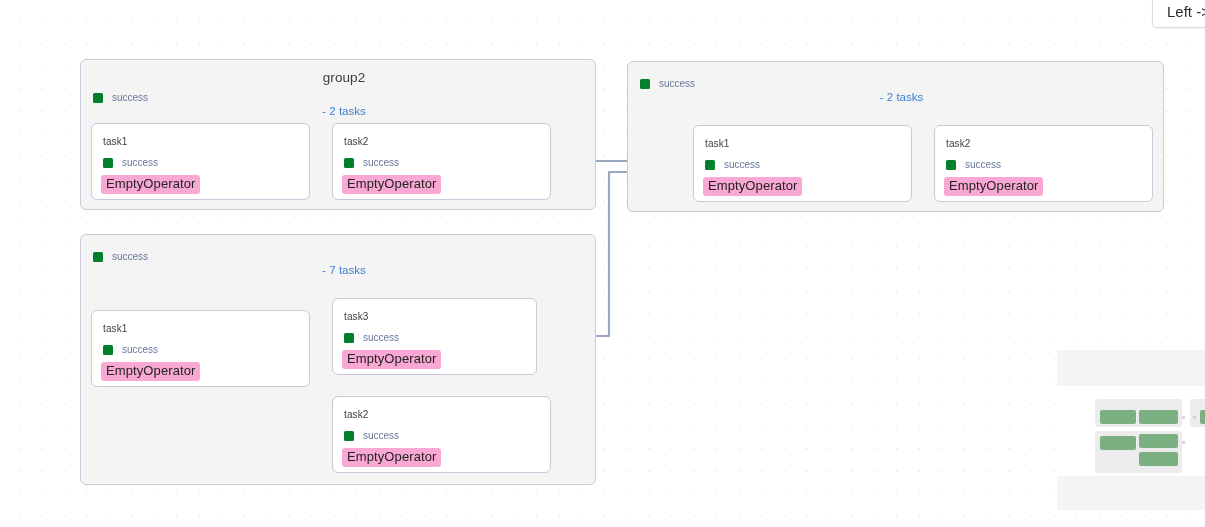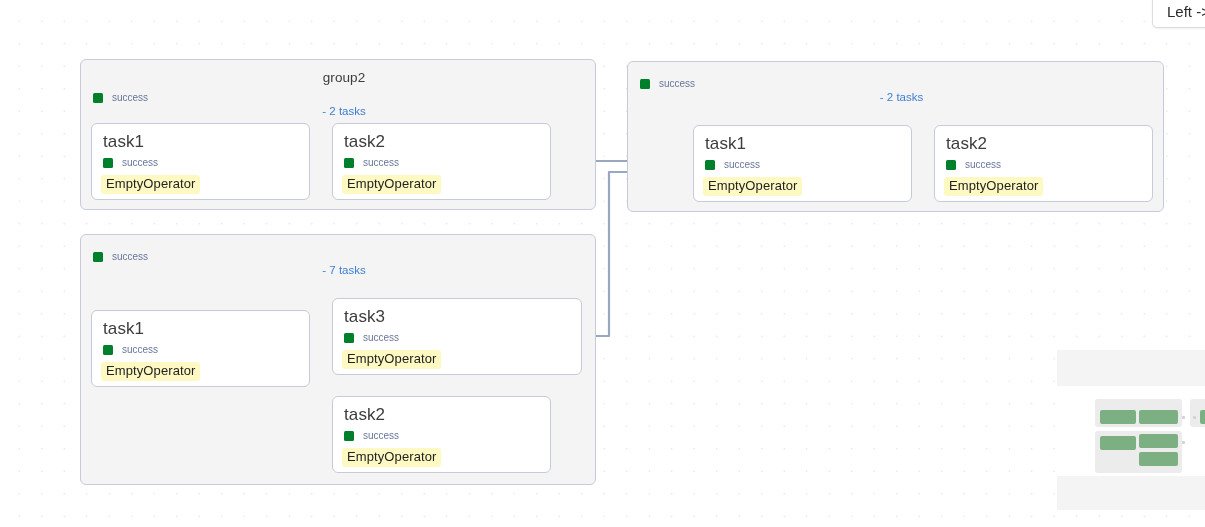--- a/index.html
+++ b/index.html
@@ -87,41 +87,41 @@
   
   .task-node {
     position: absolute;
     background: #ffffff;
     border: 1px solid #c5cbd9;
     border-radius: 6px;
     box-sizing: border-box;
     z-index: 4;
   }
   .task-title {
-    font-size: 17px;
+    font-size: 10px;
     color: #3d3d3d;
     line-height: 16px;
     padding: 10px 0 0 11px;
     letter-spacing: .1px;
   }
   .task-state {
     display: flex;
     align-items: center;
     padding: 6px 0 0 11px;
     height: 14px;
   }
   .task-state .state-swatch {
     width: 10px;
     height: 10px;
   }
   .task-operator {
     display: inline-block;
     margin: 5px 0 0 9px;
     padding: 1px 5px 2px 5px;
-    background: #fef9c3;
+    background: #f9a8d4;
     border-radius: 3px;
     font-size: 13px;
     color: #222222;
     line-height: 16px;
     letter-spacing: .1px;
   }
 
   
   #direction-button {
     position: absolute;
@@ -281,21 +281,21 @@
 
   <div class="task-node" style="left:91px; top:310px; width:219px; height:77px;">
     <div class="task-title">task1</div>
     <div class="task-state">
       <span class="state-swatch"></span>
       <span class="state-label">success</span>
     </div>
     <span class="task-operator">EmptyOperator</span>
   </div>
 
-  <div class="task-node" style="left:332px; top:298px; width:250px; height:77px;">
+  <div class="task-node" style="left:332px; top:298px; width:205px; height:77px;">
     <div class="task-title">task3</div>
     <div class="task-state">
       <span class="state-swatch"></span>
       <span class="state-label">success</span>
     </div>
     <span class="task-operator">EmptyOperator</span>
   </div>
 
   <div class="task-node" style="left:332px; top:396px; width:219px; height:77px;">
     <div class="task-title">task2</div>

